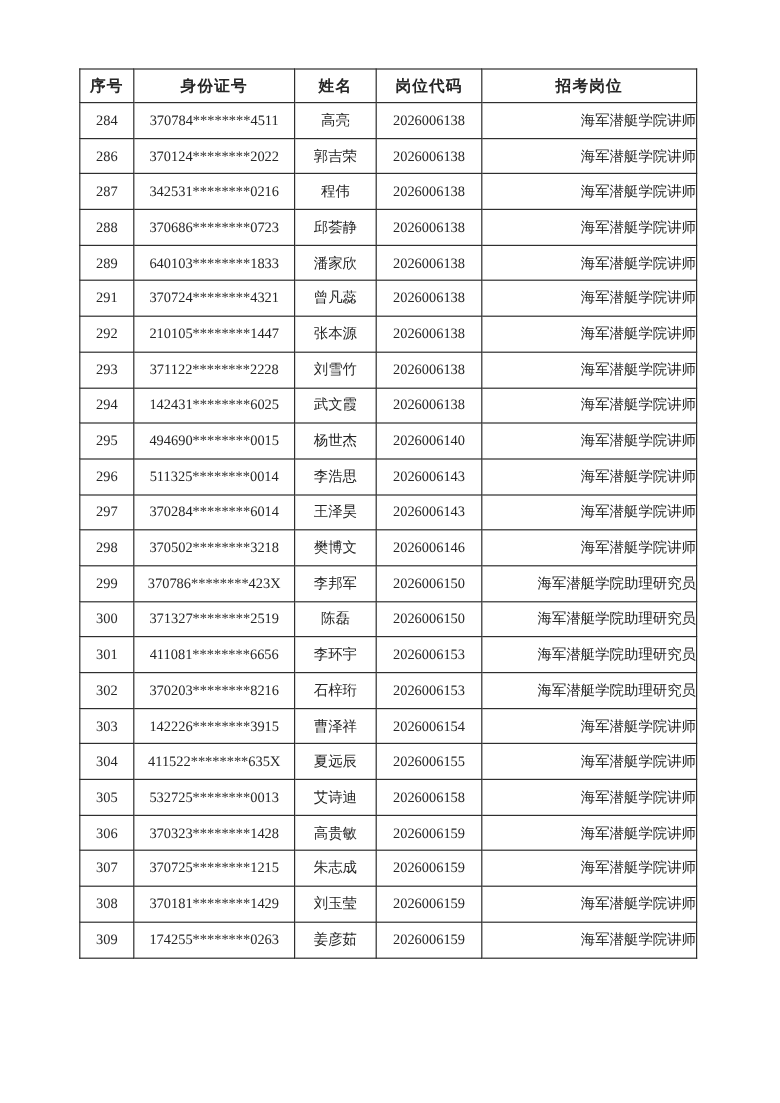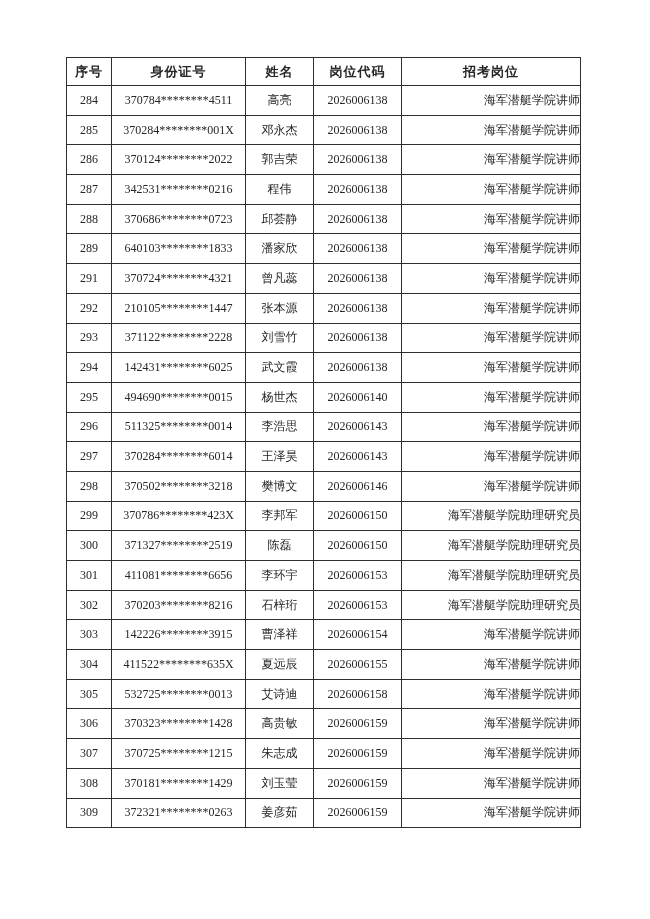--- a/index.html
+++ b/index.html
@@ -87,27 +87,20 @@
     </thead>
     <tbody id="table-body">
         <tr>
           <td class="cell-index">284</td>
           <td class="cell-id-number">370784********4511</td>
           <td class="cell-name">高亮</td>
           <td class="cell-job-code">2026006138</td>
           <td class="cell-job">海军潜艇学院讲师</td>
         </tr>
         <tr>
-          <td class="cell-index">285</td>
-          <td class="cell-id-number">370284********001X</td>
-          <td class="cell-name">邓永杰</td>
-          <td class="cell-job-code">2026006138</td>
-          <td class="cell-job">海军潜艇学院讲师</td>
-        </tr>
-        <tr>
           <td class="cell-index">286</td>
           <td class="cell-id-number">370124********2022</td>
           <td class="cell-name">郭吉荣</td>
           <td class="cell-job-code">2026006138</td>
           <td class="cell-job">海军潜艇学院讲师</td>
         </tr>
         <tr>
           <td class="cell-index">287</td>
           <td class="cell-id-number">342531********0216</td>
           <td class="cell-name">程伟</td>
@@ -249,21 +242,21 @@
         </tr>
         <tr>
           <td class="cell-index">308</td>
           <td class="cell-id-number">370181********1429</td>
           <td class="cell-name">刘玉莹</td>
           <td class="cell-job-code">2026006159</td>
           <td class="cell-job">海军潜艇学院讲师</td>
         </tr>
         <tr>
           <td class="cell-index">309</td>
-          <td class="cell-id-number">372321********0263</td>
+          <td class="cell-id-number">174255********0263</td>
           <td class="cell-name">姜彦茹</td>
           <td class="cell-job-code">2026006159</td>
           <td class="cell-job">海军潜艇学院讲师</td>
         </tr>
       </tbody>
   </table>
 
   <div class="footer">第 12 页，共 69 页</div>
 
 </div>

